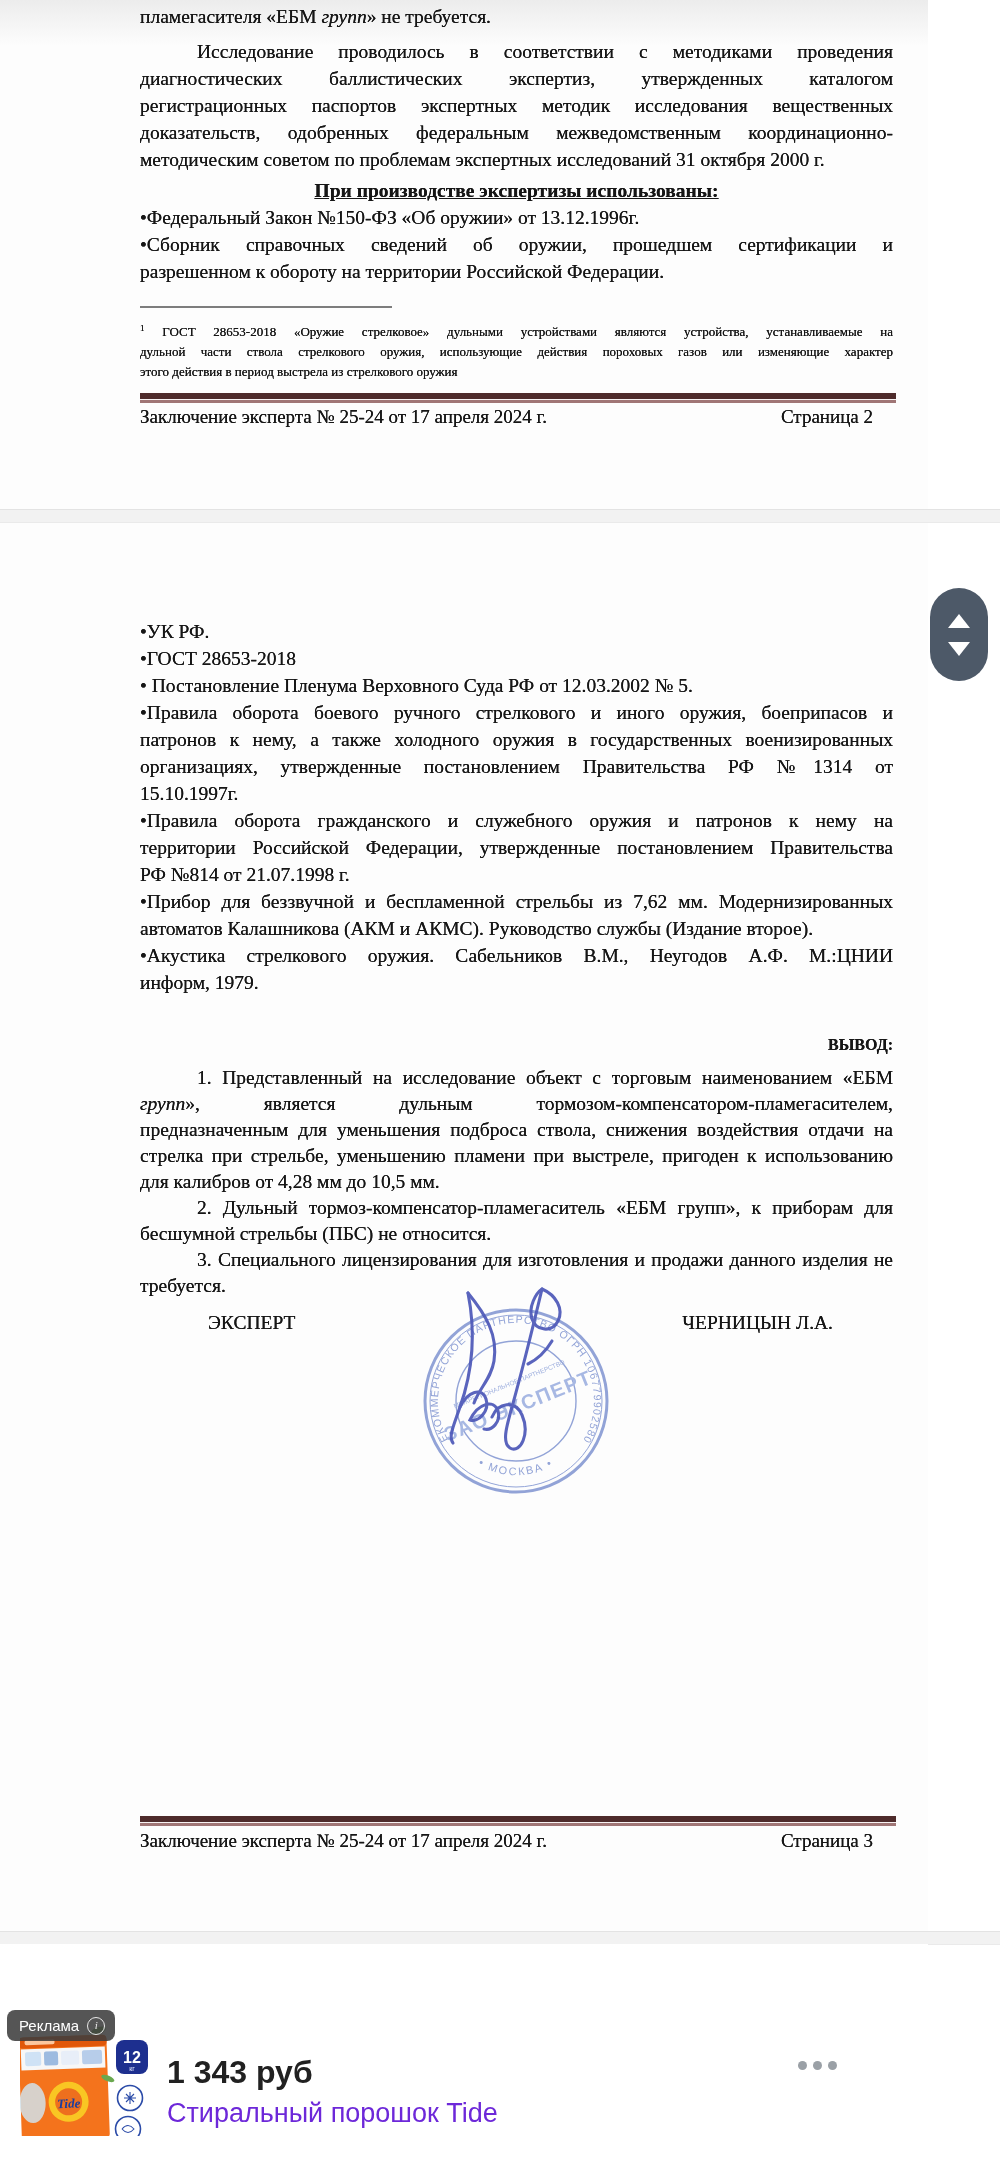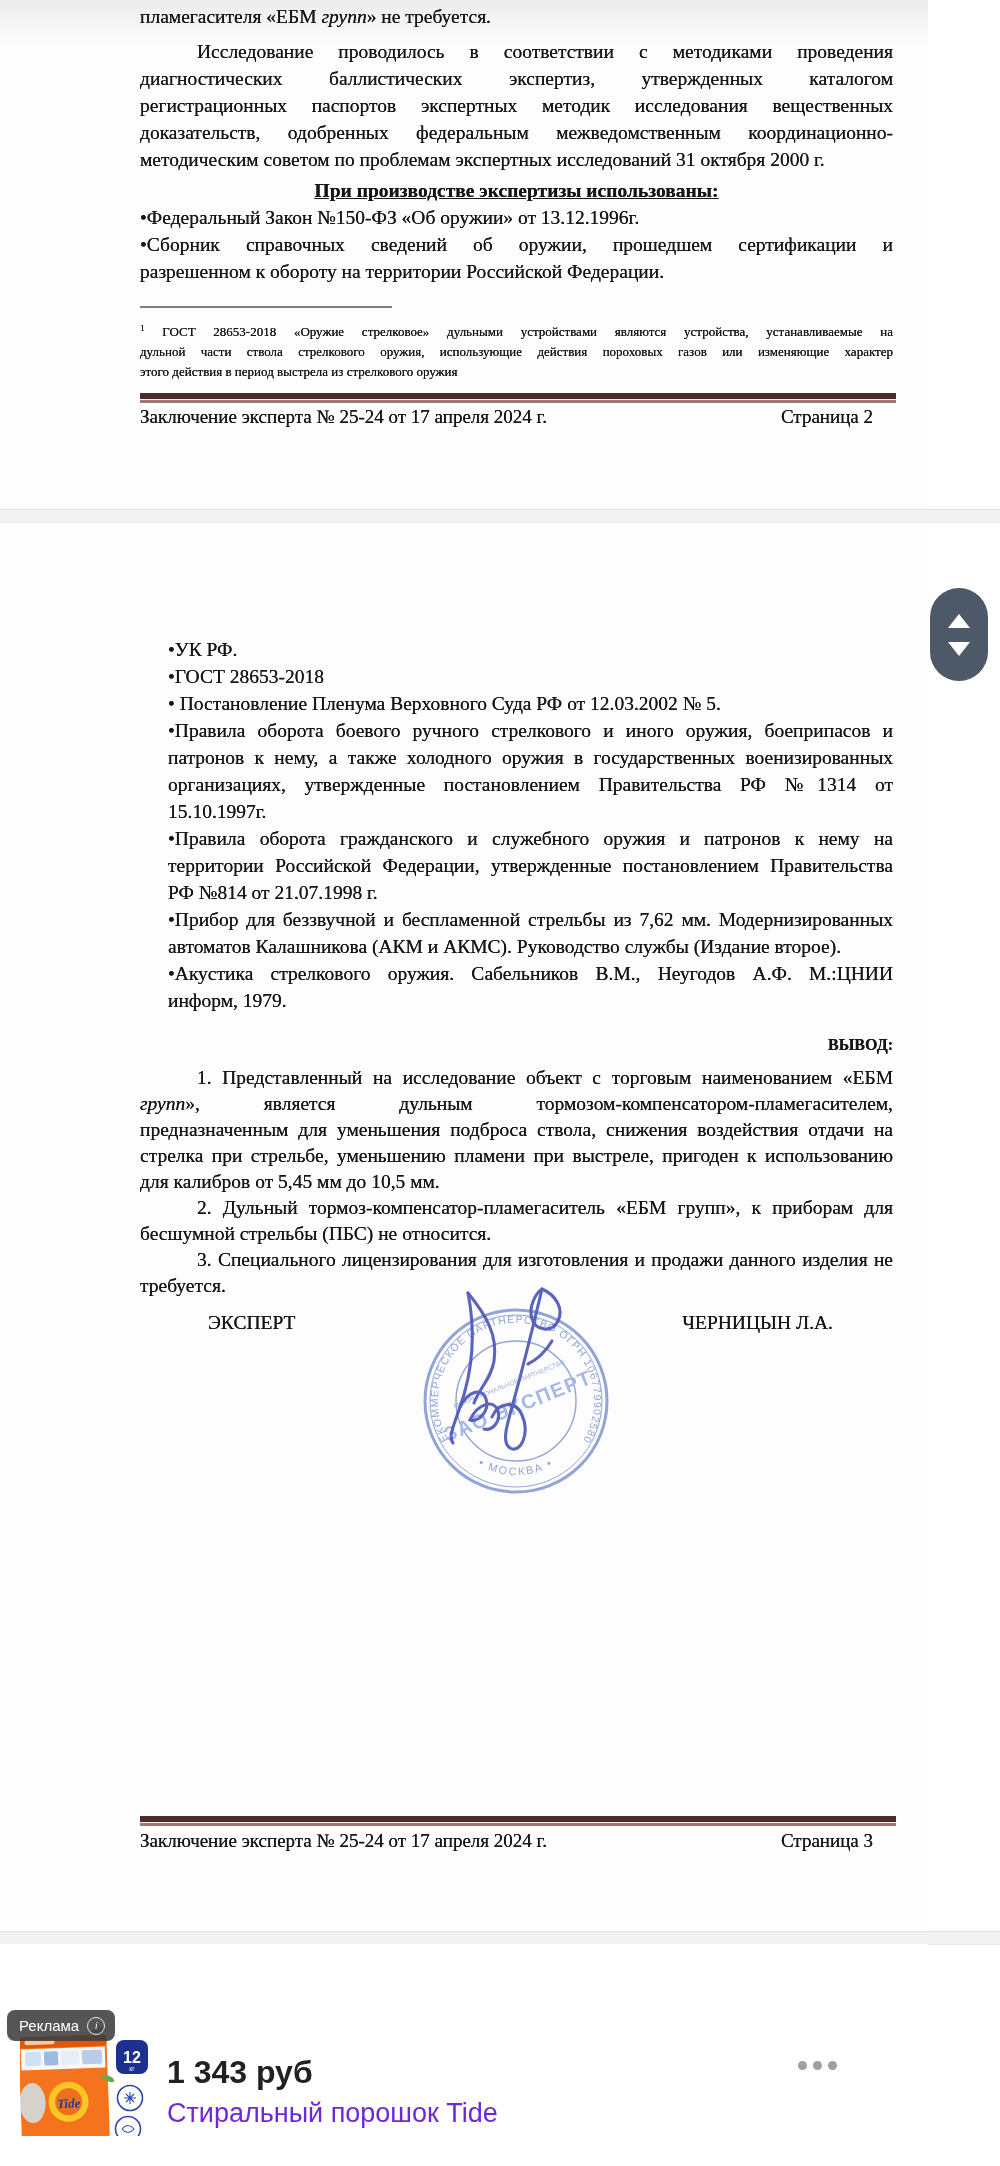--- a/index.html
+++ b/index.html
@@ -34,21 +34,21 @@
   #p2-footnote{top:318px;font-size:13px;line-height:20px;}
   .footer-rule{position:absolute;left:140px;right:32px;height:10px;
     background:linear-gradient(to bottom,#4e2b2b 0%,#4e2b2b 58%,#f7f2f2 58%,#f7f2f2 72%,#a07676 72%,#a07676 100%);}
   #p2-rule{top:393px;}
   #p3-rule{top:1293px;}
   .footer-row{position:absolute;left:140px;right:55px;display:flex;justify-content:space-between;
     font-size:19px;text-shadow:0 0 .4px currentColor;}
   #p2-frow{top:406px;}
   #p3-frow{top:1307px;}
 
-  #p3-bullets{top:113px;margin-left:28px;}
+  #p3-bullets{top:95px;}
   #p3-heading{position:absolute;top:513px;left:140px;right:35px;text-align:right;
     font-size:16px;font-weight:bold;text-shadow:0 0 .5px currentColor;}
   #p3-conclusion{top:542px;line-height:26px;}
   #sign-row{position:absolute;top:789px;left:140px;right:35px;display:flex;justify-content:space-between;
     font-size:19.5px;text-shadow:0 0 .4px currentColor;}
   #sign-row .lbl{padding-left:68px;}
   #sign-row .name{padding-right:60px;}
 
   
   #scroll-widget{position:absolute;left:930px;top:65px;width:58px;height:93px;background:#4d5968;
@@ -133,21 +133,21 @@
       <div class="line"><span>информ, 1979.</span></div>
     </div>
 
   <div id="p3-heading">ВЫВОД:</div>
 
   <div class="doc-lines" id="p3-conclusion">
       <div class="line j ind"><span>1. Представленный на исследование объект с торговым наименованием «ЕБМ</span></div>
       <div class="line j"><i>групп</i><span>», является дульным тормозом-компенсатором-пламегасителем,</span></div>
       <div class="line j"><span>предназначенным для уменьшения подброса ствола, снижения воздействия отдачи на</span></div>
       <div class="line j"><span>стрелка при стрельбе, уменьшению пламени при выстреле, пригоден к использованию</span></div>
-      <div class="line"><span>для калибров от 5,45 мм до 10,5 мм.</span></div>
+      <div class="line"><span>для калибров от 4,28 мм до 10,5 мм.</span></div>
       <div class="line j ind"><span>2. Дульный тормоз-компенсатор-пламегаситель «ЕБМ групп», к приборам для</span></div>
       <div class="line"><span>бесшумной стрельбы (ПБС) не относится.</span></div>
       <div class="line j ind"><span>3. Специального лицензирования для изготовления и продажи данного изделия не</span></div>
       <div class="line"><span>требуется.</span></div>
     </div>
 
   <div id="sign-row">
     <span class="lbl">ЭКСПЕРТ</span>
     <span class="name">ЧЕРНИЦЫН Л.А.</span>
   </div>

